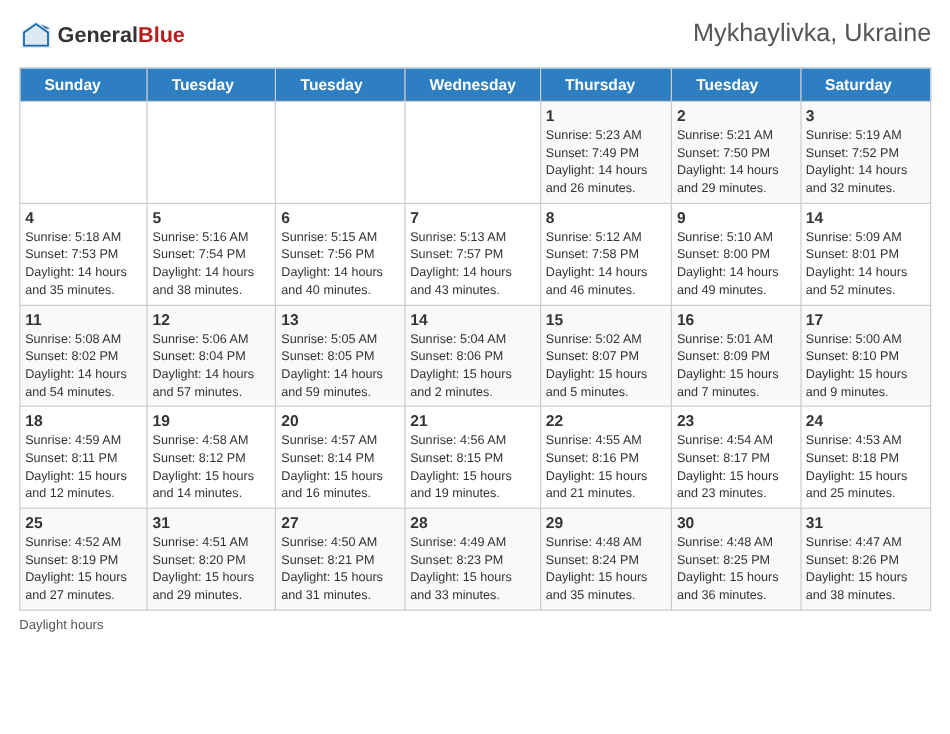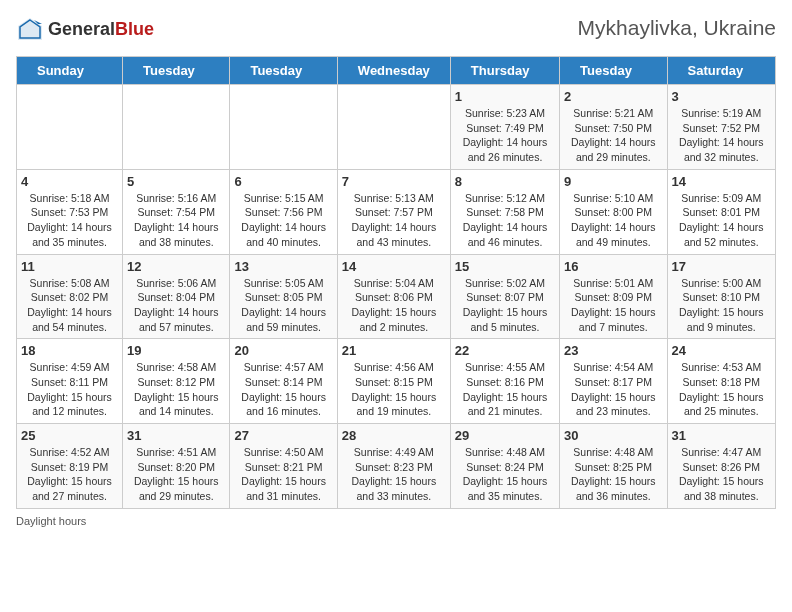--- a/index.html
+++ b/index.html
@@ -82,21 +82,20 @@
     .day-number {
       font-size: 13px;
       font-weight: bold;
       color: #333;
       margin-bottom: 2px;
     }
     .day-info {
       font-size: 10.5px;
       color: #333;
       line-height: 1.4;
-      text-align: center;
     }
     .empty-cell {
       background: #fff !important;
     }
     .footer {
       margin-top: 6px;
       font-size: 11px;
       color: #555;
     }
   </style>

